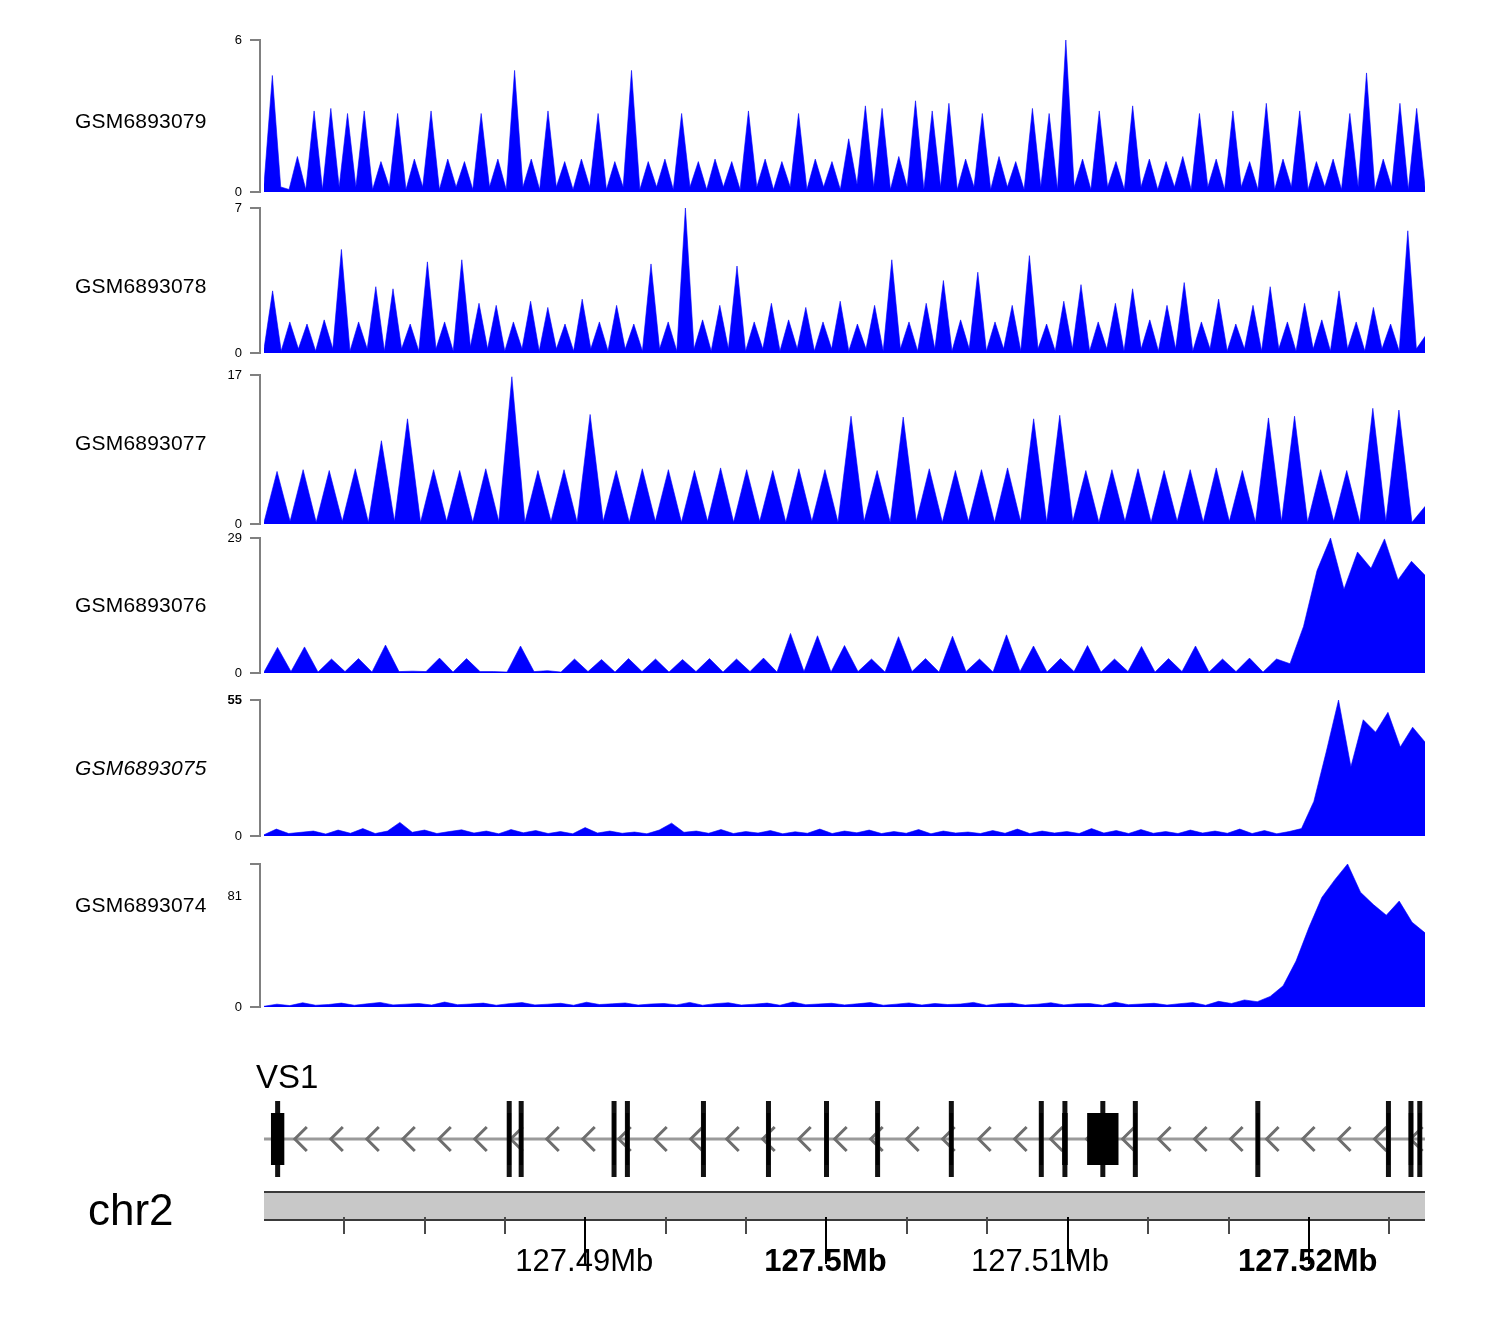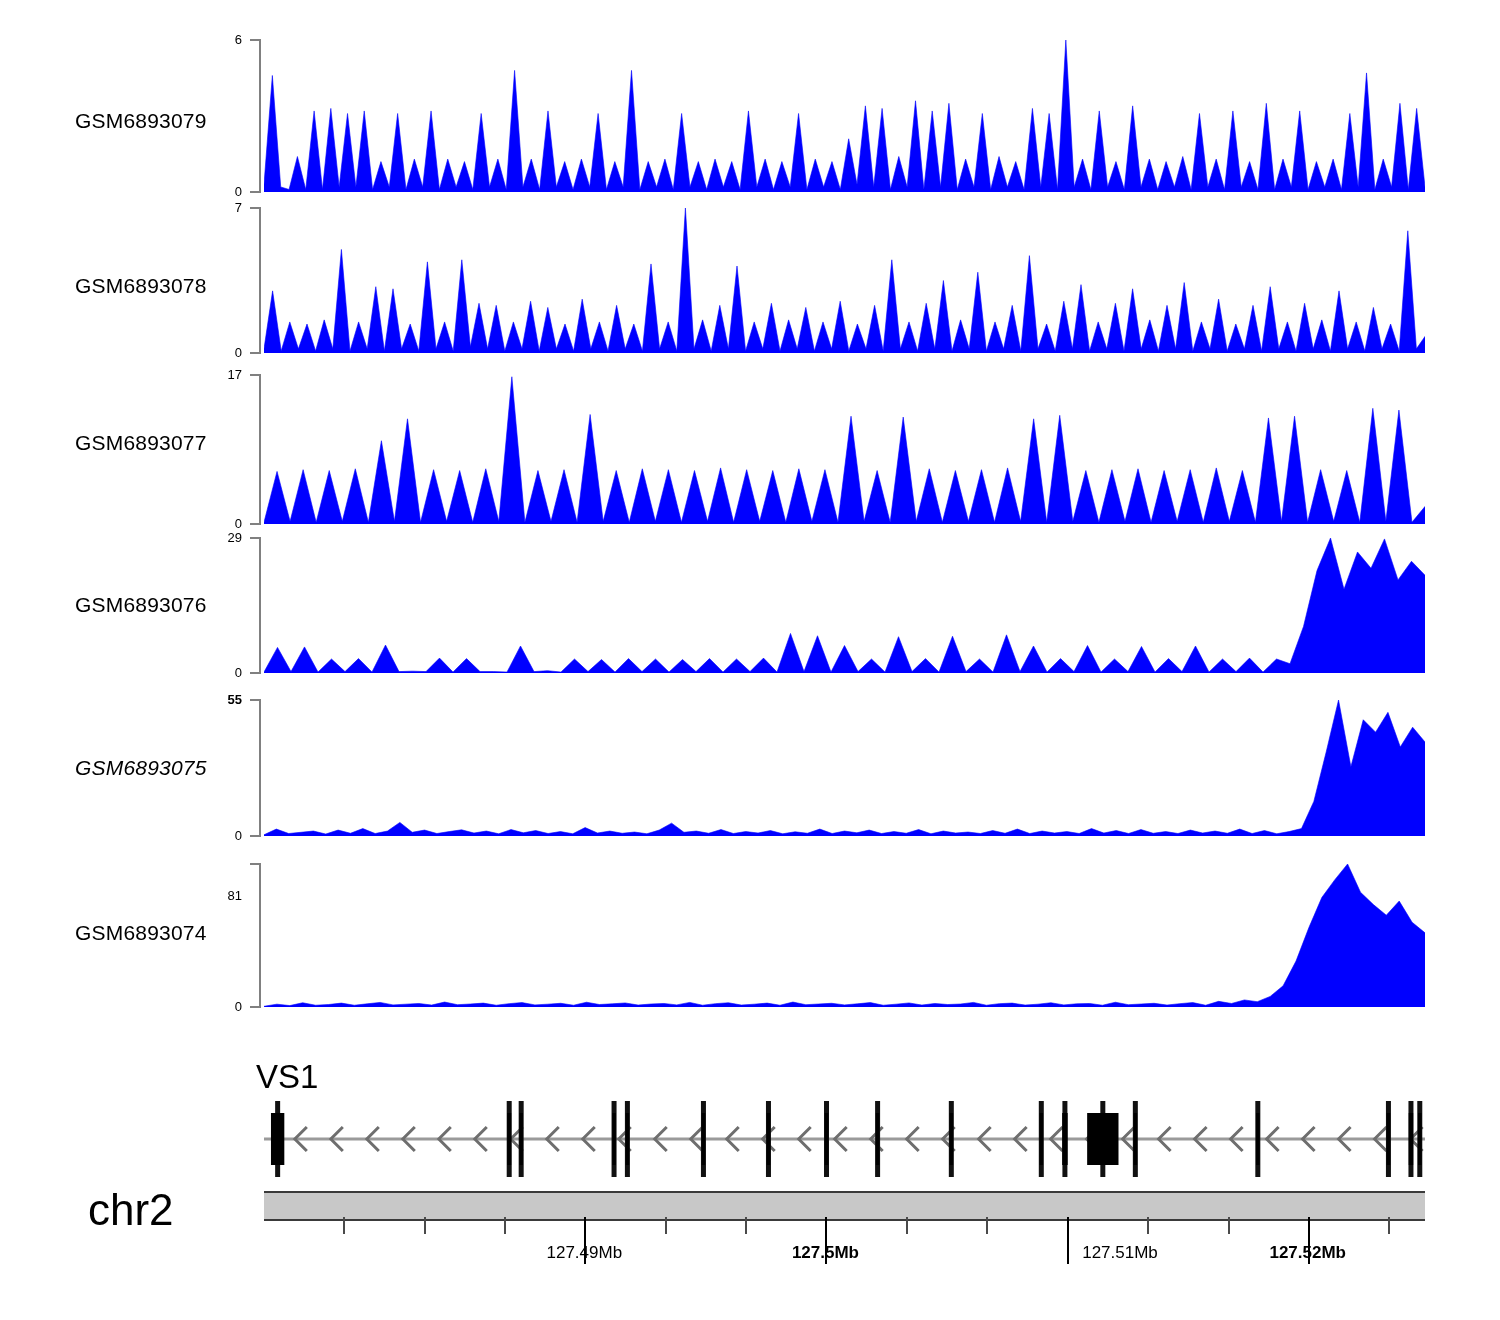--- a/index.html
+++ b/index.html
@@ -24,21 +24,21 @@
   #gene-body svg{display:block;width:100%;height:100%;}
 
   
   #ruler-bar{position:absolute;left:264px;top:1191px;width:1161px;height:26px;
              background:#c8c8c8;border-top:2px solid #3a3a3a;
              border-bottom:2px solid #3a3a3a;}
   #ruler-ticks{position:absolute;left:264px;top:1217px;width:1161px;height:26px;}
   .rtick{position:absolute;top:0;width:2px;background:#000;}
   .rtick.minor{height:17px;background:#4a4a4a;}
   .rtick.major{height:47px;background:#000;}
-  .rlabel{position:absolute;top:1243px;font-size:17px;color:#000;
+  .rlabel{position:absolute;top:1243px;font-size:31px;color:#000;
           transform:translateX(-50%);white-space:nowrap;text-align:center;}
   #chrom-label{position:absolute;left:88px;top:1185px;font-size:44px;color:#000;}
 </style>
 </head>
 <body>
 
 <div id="browser">
   <div id="tracks-container">
       <div class="track-label" style="top: 109px;">GSM6893079</div>
       <div class="axis-spine" style="top: 40px; height: 152px;"></div>
@@ -88,21 +88,21 @@
       <div class="axis-spine" style="top: 700px; height: 136px;"></div>
       <div class="tick" style="top: 699px;"></div>
       <div class="tick-lab" style="top: 693px; font-weight: bold;">55</div>
       <div class="tick" style="top: 835px;"></div>
       <div class="tick-lab" style="top: 829px;">0</div>
       <div class="plot" style="top: 700px; height: 136px;">
         <svg viewBox="0 0 1161 136" preserveAspectRatio="none">
           <path d="M 0 136.00 L 0.00 134.76 L 12.35 129.08 L 24.70 133.53 L 37.05 132.29 L 49.40 131.05 L 61.76 134.02 L 74.11 130.07 L 86.46 133.28 L 98.81 128.58 L 111.16 133.53 L 123.51 131.05 L 135.86 122.40 L 148.21 132.29 L 160.56 130.07 L 172.91 133.53 L 185.27 131.55 L 197.62 129.82 L 209.97 133.03 L 222.32 131.05 L 234.67 133.77 L 247.02 129.57 L 259.37 132.79 L 271.72 130.56 L 284.07 133.53 L 296.43 131.55 L 308.78 133.77 L 321.13 127.59 L 333.48 133.03 L 345.83 131.05 L 358.18 133.28 L 370.53 132.04 L 382.88 133.77 L 395.23 130.07 L 407.59 123.14 L 419.94 132.29 L 432.29 131.05 L 444.64 133.28 L 456.99 129.57 L 469.34 133.53 L 481.69 131.55 L 494.04 133.03 L 506.39 130.56 L 518.74 133.77 L 531.10 131.80 L 543.45 133.28 L 555.80 129.08 L 568.15 133.53 L 580.50 131.05 L 592.85 132.79 L 605.20 130.07 L 617.55 133.53 L 629.90 131.55 L 642.26 133.28 L 654.61 129.57 L 666.96 133.77 L 679.31 131.05 L 691.66 133.03 L 704.01 132.04 L 716.36 133.53 L 728.71 130.56 L 741.06 133.28 L 753.41 129.08 L 765.77 133.53 L 778.12 131.05 L 790.47 133.03 L 802.82 131.55 L 815.17 133.53 L 827.52 128.58 L 839.87 133.03 L 852.22 130.56 L 864.57 133.53 L 876.93 129.57 L 889.28 133.28 L 901.63 131.55 L 913.98 133.53 L 926.33 130.07 L 938.68 133.03 L 951.03 131.05 L 963.38 133.28 L 975.73 129.08 L 988.09 133.53 L 1000.44 130.56 L 1012.79 133.77 L 1025.14 131.55 L 1037.49 128.58 L 1049.84 101.38 L 1062.19 51.93 L 1074.54 0.00 L 1086.89 66.76 L 1099.24 19.78 L 1111.60 32.15 L 1123.95 12.36 L 1136.30 46.98 L 1148.65 27.20 L 1161.00 42.04 L 1161.00 136.00 Z" fill="#0000ff" stroke="#0000ff" stroke-width="0.6"></path>
         </svg>
       </div>
-      <div class="track-label" style="top: 921px;">GSM6893074</div>
+      <div class="track-label" style="top: 893px;">GSM6893074</div>
       <div class="axis-spine" style="top: 864px; height: 143px;"></div>
       <div class="tick" style="top: 863px;"></div>
       <div class="tick-lab" style="top: 889px;">81</div>
       <div class="tick" style="top: 1006px;"></div>
       <div class="tick-lab" style="top: 1000px;">0</div>
       <div class="plot" style="top: 864px; height: 143px;">
         <svg viewBox="0 0 1161 143" preserveAspectRatio="none">
           <path d="M 0 143.00 L 0.00 142.29 L 12.90 140.18 L 25.80 141.59 L 38.70 138.76 L 51.60 141.23 L 64.50 140.53 L 77.40 139.12 L 90.30 141.23 L 103.20 139.82 L 116.10 138.41 L 129.00 140.88 L 141.90 140.18 L 154.80 139.47 L 167.70 141.06 L 180.60 138.06 L 193.50 140.70 L 206.40 140.00 L 219.30 139.12 L 232.20 141.23 L 245.10 139.65 L 258.00 138.59 L 270.90 140.88 L 283.80 140.18 L 296.70 139.29 L 309.60 141.23 L 322.50 138.23 L 335.40 140.53 L 348.30 139.82 L 361.20 138.94 L 374.10 141.06 L 387.00 140.00 L 399.90 139.47 L 412.80 140.88 L 425.70 138.41 L 438.60 141.23 L 451.50 139.65 L 464.40 138.76 L 477.30 141.06 L 490.20 140.18 L 503.10 139.12 L 516.00 141.23 L 528.90 138.06 L 541.80 140.70 L 554.70 140.00 L 567.60 139.29 L 580.50 140.88 L 593.40 139.82 L 606.30 138.59 L 619.20 141.23 L 632.10 140.18 L 645.00 138.94 L 657.90 141.06 L 670.80 139.47 L 683.70 140.53 L 696.60 140.00 L 709.50 138.41 L 722.40 141.23 L 735.30 139.65 L 748.20 139.12 L 761.10 141.06 L 774.00 140.18 L 786.90 138.76 L 799.80 140.88 L 812.70 139.82 L 825.60 139.47 L 838.50 141.23 L 851.40 138.23 L 864.30 140.70 L 877.20 140.00 L 890.10 139.29 L 903.00 141.06 L 915.90 139.65 L 928.80 138.59 L 941.70 141.23 L 954.60 137.35 L 967.50 139.47 L 980.40 135.94 L 993.30 137.70 L 1006.20 132.41 L 1019.10 121.81 L 1032.00 97.10 L 1044.90 63.56 L 1057.80 33.54 L 1070.70 15.89 L 1083.60 0.00 L 1096.50 28.25 L 1109.40 40.60 L 1122.30 51.20 L 1135.20 37.07 L 1148.10 58.26 L 1161.00 68.85 L 1161.00 143.00 Z" fill="#0000ff" stroke="#0000ff" stroke-width="0.6"></path>
         </svg>
       </div>
@@ -197,15 +197,15 @@
       <div class="rtick minor" style="left: 963.514px;"></div>
       <div class="rtick minor" style="left: 1124.2px;"></div>
       <div class="rtick major" style="left: 320.32px;"></div>
       <div class="rtick major" style="left: 561.46px;"></div>
       <div class="rtick major" style="left: 802.599px;"></div>
       <div class="rtick major" style="left: 1043.74px;"></div>
     </div>
   <div id="chrom-label">chr2</div>
 <div class="rlabel" style="left: 584.32px;">127.49Mb</div>
     <div class="rlabel" style="left: 825.46px; font-weight: bold;">127.5Mb</div>
-    <div class="rlabel" style="left: 1120px;">127.51Mb</div>
+    <div class="rlabel" style="left: 1040px;">127.51Mb</div>
     <div class="rlabel" style="left: 1307.74px; font-weight: bold;">127.52Mb</div>
   </div>
 
 </body></html>

